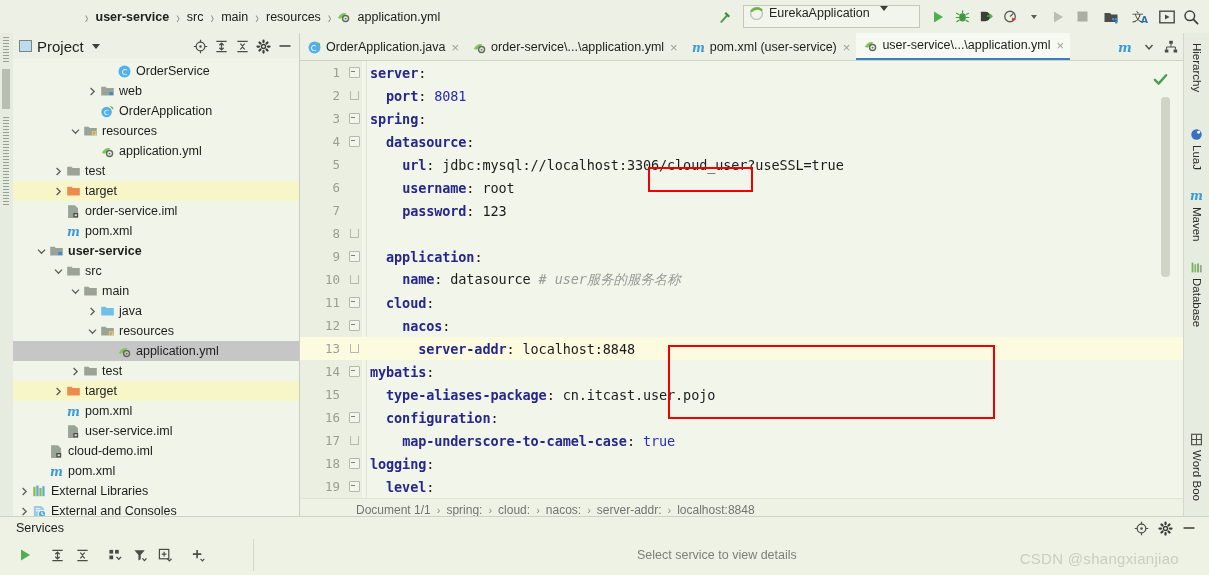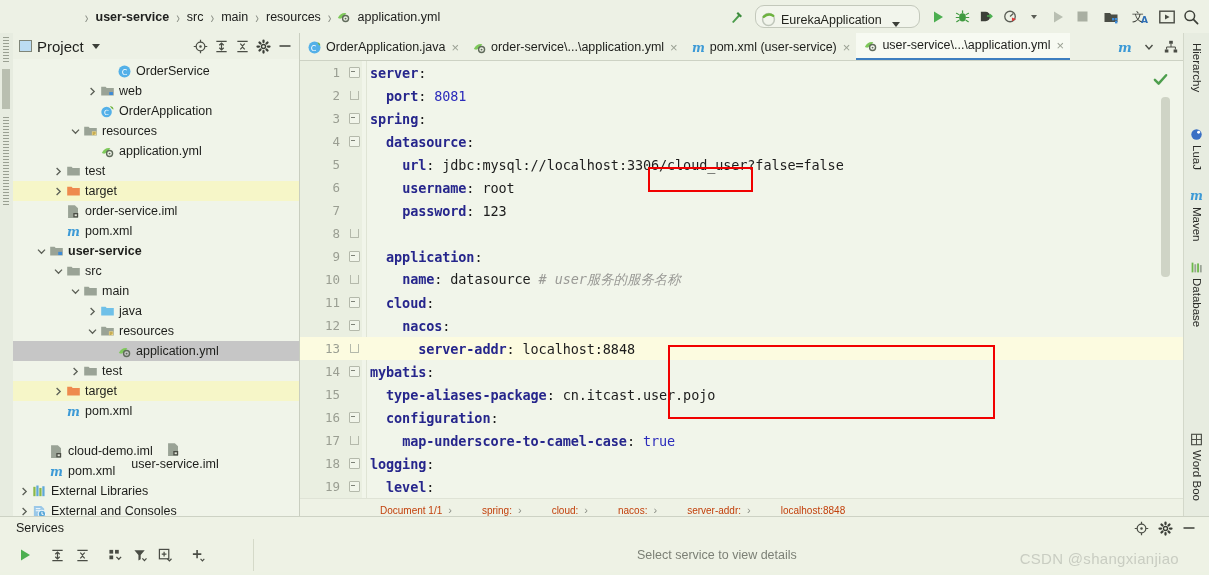--- a/index.html
+++ b/index.html
@@ -53,26 +53,26 @@
   .toolbar-right {
     display: flex; align-items: center;
     height: 33px; padding-right: 6px;
   }
   .tb-icon {
     width: 22px; height: 24px;
     display: flex; align-items: center; justify-content: center;
     margin: 0 1px;
   }
   .runconfig {
-    display: flex; align-items: flex-end;
+    display: flex; align-items: flex-start;
     height: 21px;
     border: 1px solid #c3c8bb;
-    border-radius: 9px;
+    border-radius: 0;
     background: #f2f5ec;
-    padding: 0 8px 0 5px;
+    padding: 0 20px 0 5px;
     margin: 0 6px;
     min-width: 150px;
   }
   .runconfig .rc-label {
     font-size: 12.5px; color: #24251f;
     margin: 0 10px 0 5px;
     white-space: nowrap;
   }
   .caret-dn {
     width: 0; height: 0;
@@ -303,23 +303,22 @@
   }
 
   .statusline {
     height: 22px;
     background: #eef2e5;
     border-top: 1px solid #dfe3d6;
     display: flex; align-items: center;
     padding-left: 56px;
   }
   .st-item {
-    font-size: 10px; color: #c2410c;
+    font-size: 12px; color: #737373;
     white-space: nowrap;
-    margin-left: 24px;
   }
   .st-sep { color: #8b8f86; padding: 0 6px; font-size: 11px; }
 
   .editor-scroll {
     position: absolute; right: 14px; top: 36px;
     width: 9px; height: 180px;
     background: #cfd4c6; border-radius: 4px;
   }
   .inspect-check {
     position: absolute; right: 16px; top: 11px;
@@ -799,21 +798,21 @@
         </div>
         <div class="trow" style="padding-left: 38px;">
           <span class="arrow"></span>
           <span class="ticon" style="display: flex; align-items: center; justify-content: center;">
             <svg width="15" height="15" viewBox="0 0 16 16">
               <text x="1" y="12.5" font-family="DejaVu Serif, serif" font-style="italic" font-size="13" fill="#3d9ad6" font-weight="bold">m</text>
             </svg>
           </span>
           <span class="tlabel">pom.xml</span>
         </div>
-        <div class="trow" style="padding-left: 38px; flex-direction: column;">
+        <div class="trow" style="padding-left: 38px;">
           <span class="arrow"></span>
           <span class="ticon" style="display: flex; align-items: center; justify-content: center;">
             <svg width="15" height="15" viewBox="0 0 16 16">
               <path d="M2.2 1.2 h7.2 l3.4 3.4 v10.2 h-10.6 z" fill="#9aa396"></path>
               <rect x="7.8" y="9.6" width="5.2" height="4.6" fill="#4a4d45"></rect>
               <rect x="9.2" y="11" width="2.4" height="2" fill="#dfe3d6"></rect>
             </svg>
           </span>
           <span class="tlabel">user-service.iml</span>
         </div>
@@ -967,21 +966,21 @@
           <div class="cline">
             <span class="lnum">4</span>
             <span class="foldcol">
               <span class="fold-minus"></span>
             </span>
             <span class="ctext"><span class="p">  </span><span class="k">datasource</span><span class="p">:</span></span>
           </div>
           <div class="cline">
             <span class="lnum">5</span>
             <span class="foldcol"></span>
-            <span class="ctext"><span class="p">    </span><span class="k">url</span><span class="p">: </span><span class="v">jdbc:mysql://localhost:3306/cloud_user?false=false</span></span>
+            <span class="ctext"><span class="p">    </span><span class="k">url</span><span class="p">: </span><span class="v">jdbc:mysql://localhost:3306/cloud_user?useSSL=true</span></span>
           </div>
           <div class="cline">
             <span class="lnum">6</span>
             <span class="foldcol"></span>
             <span class="ctext"><span class="p">    </span><span class="k">username</span><span class="p">: </span><span class="v">root</span></span>
           </div>
           <div class="cline">
             <span class="lnum">7</span>
             <span class="foldcol"></span>
             <span class="ctext"><span class="p">    </span><span class="k">password</span><span class="p">: </span><span class="v">123</span></span>

